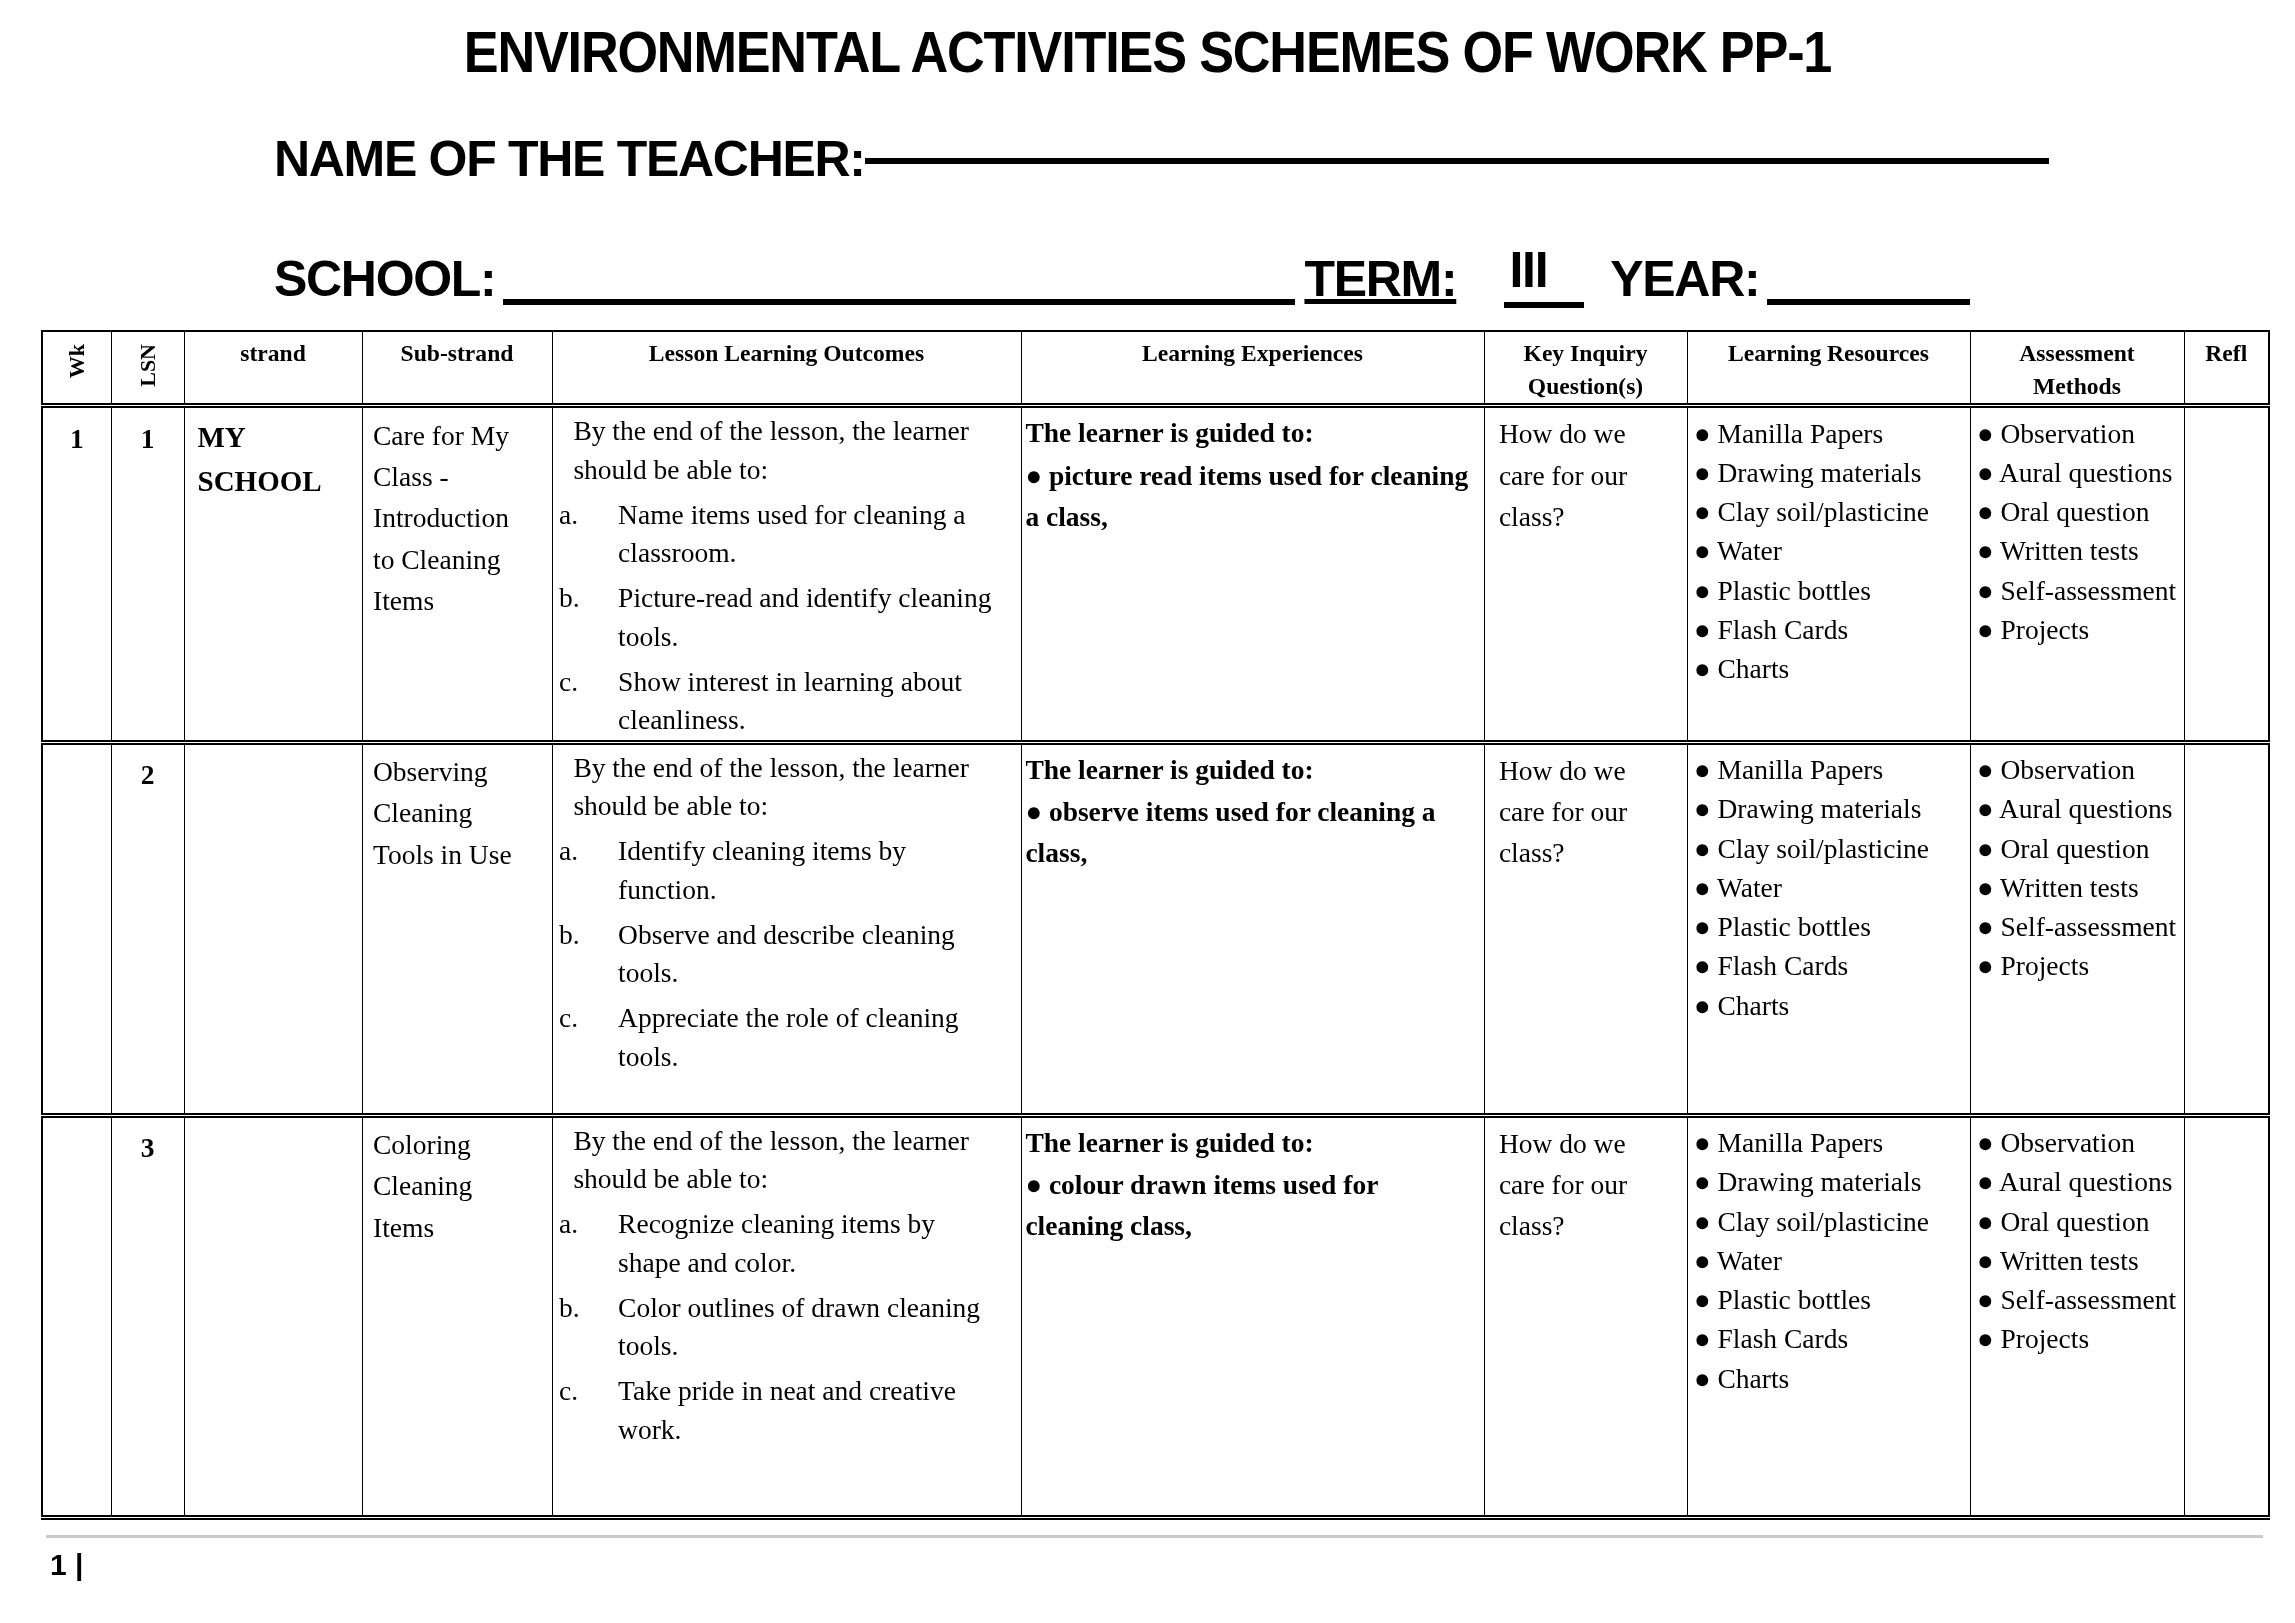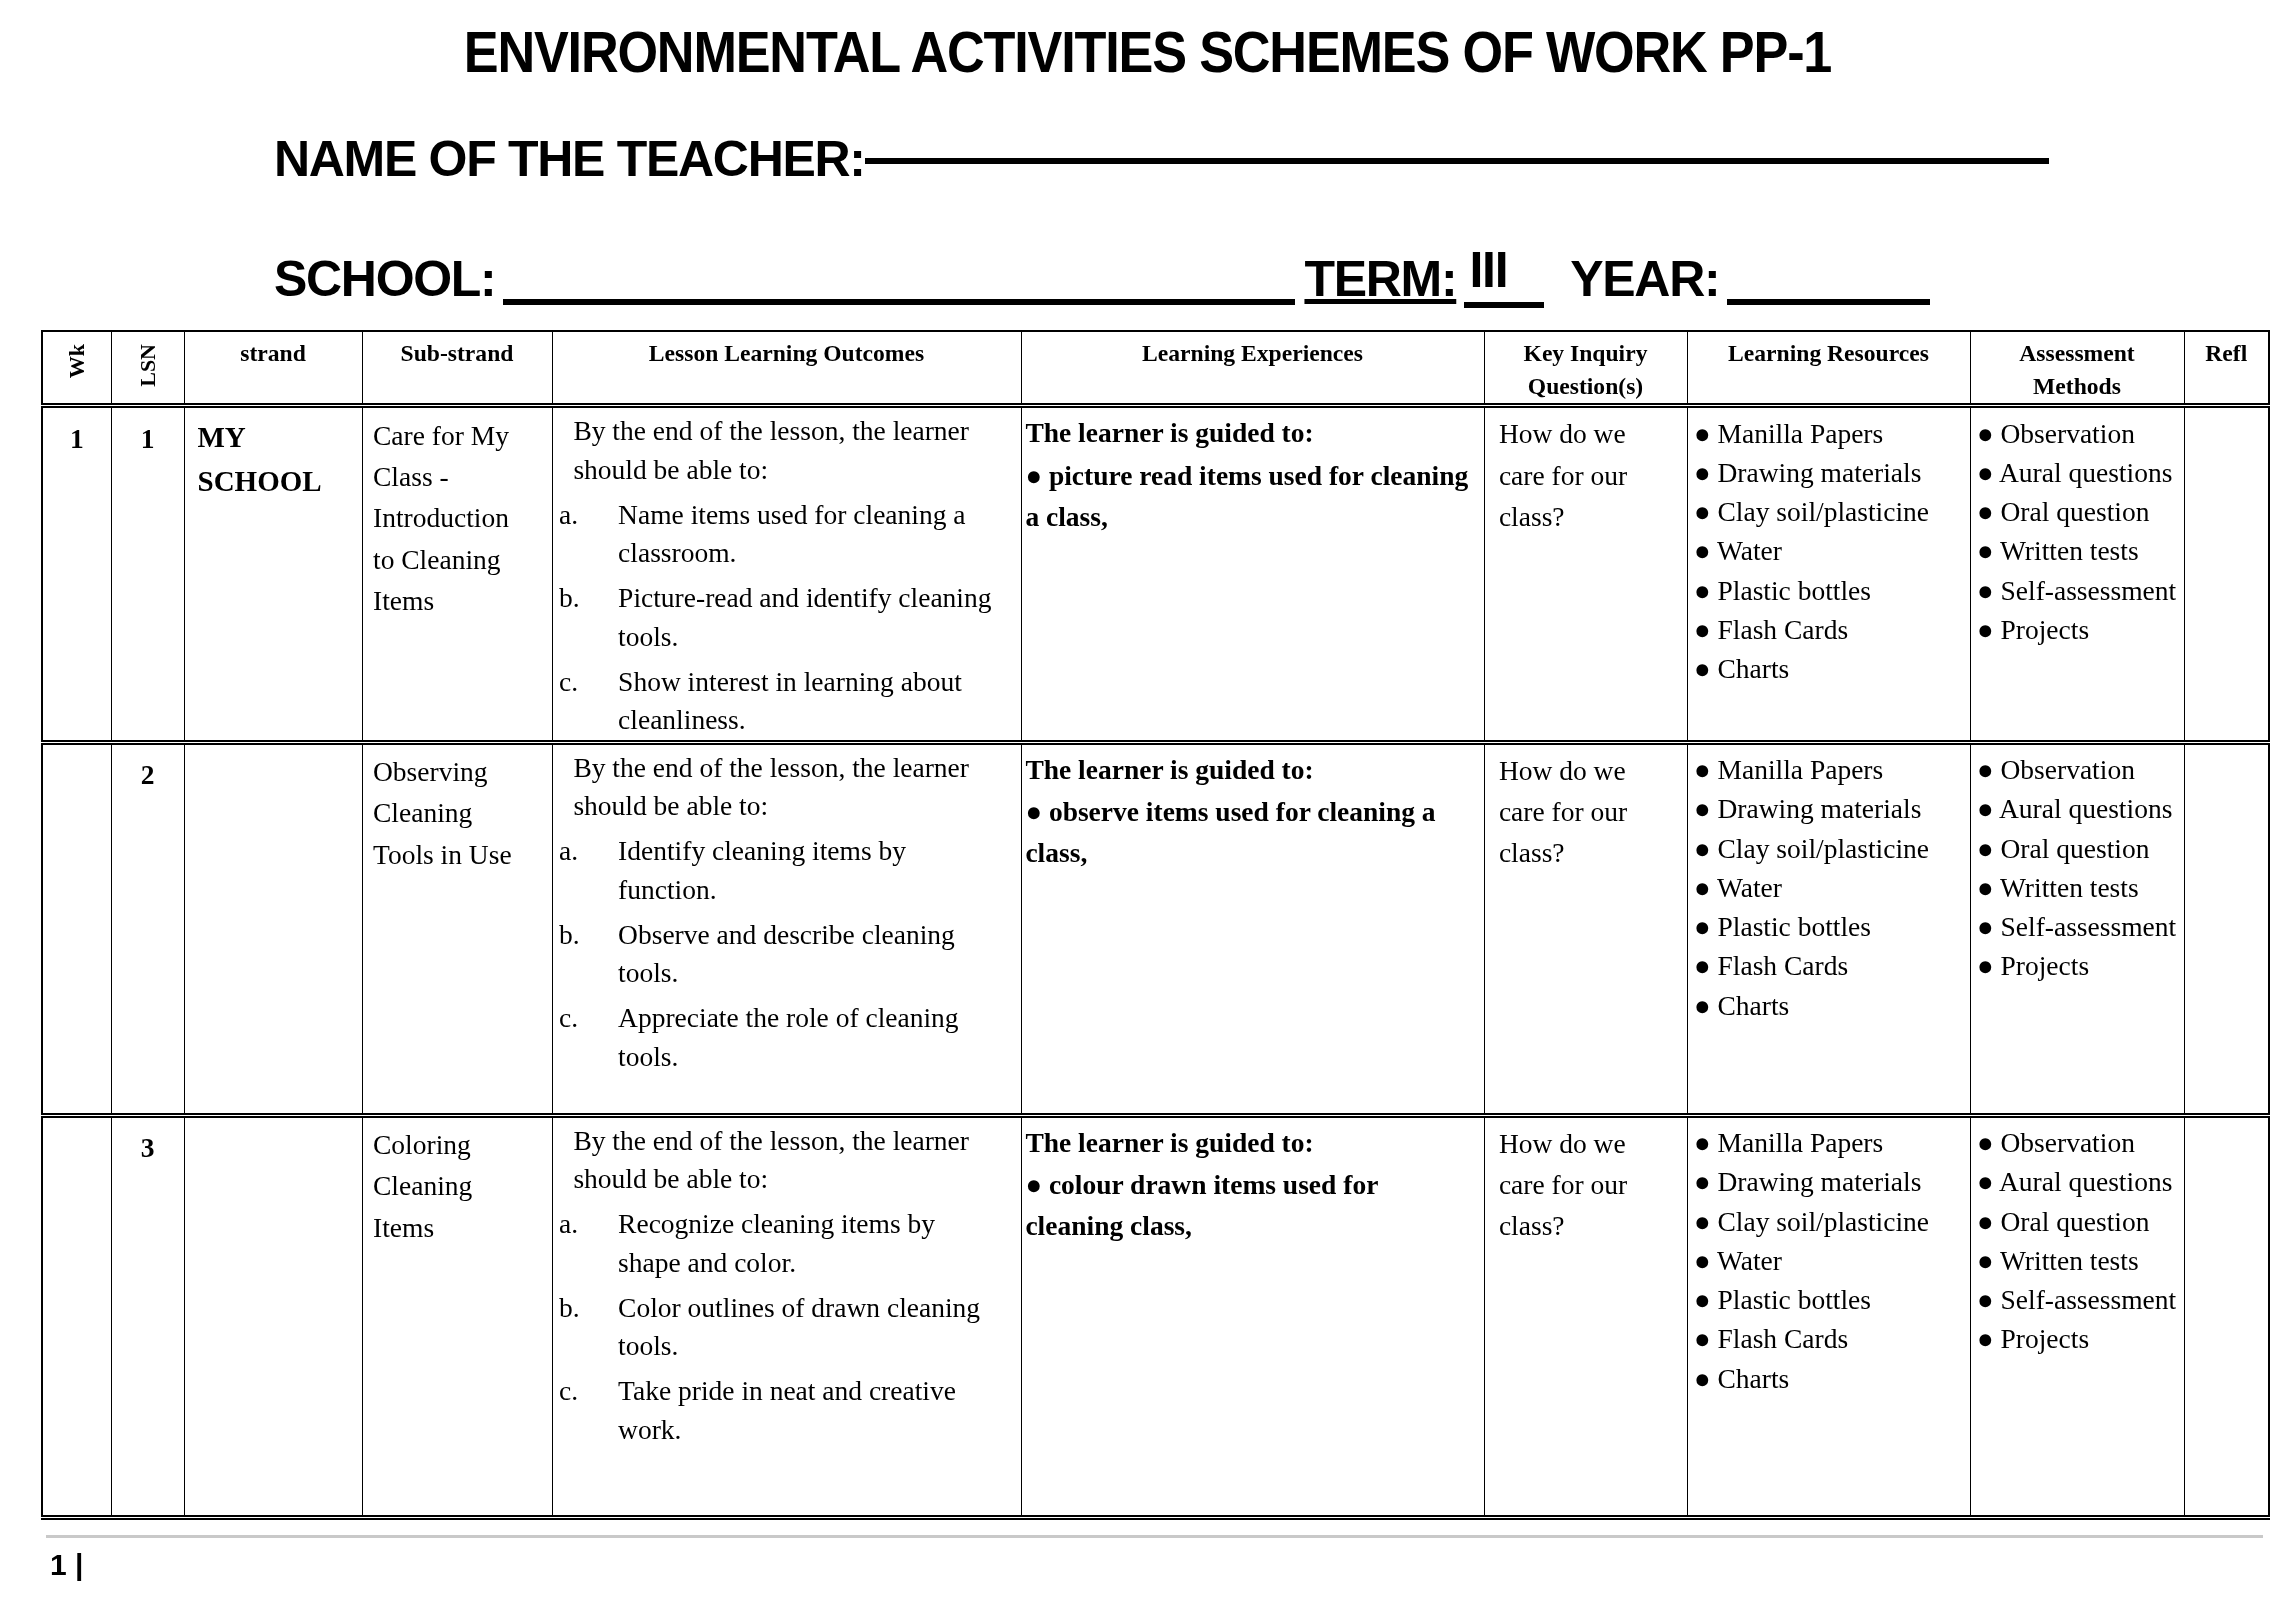--- a/index.html
+++ b/index.html
@@ -20,21 +20,21 @@
     position:absolute;display:flex;align-items:flex-end;
     font-family:"Liberation Sans",sans-serif;font-weight:bold;
     font-size:50px;letter-spacing:-1.3px;white-space:nowrap;
   }
   .teacher-line{left:274px;top:130px;width:1775px;align-items:center;}
   .school-line{left:274px;top:241px;width:1806px;gap:8px;}
   .blank{border-bottom:6.5px solid #000;display:inline-block;height:6.5px;}
   .fill-blank{flex:1;margin-bottom:2.6px;}
   .u-school{width:792px;margin-bottom:2.6px;}
   .term-label{margin-left:1px;text-decoration:underline;}
-  .term-value{border-bottom:6.5px solid #000;padding:0 37px 2.6px 5.2px;}
+  .term-value{border-bottom:6.5px solid #000;padding:0 37px 2.6px 5.2px;margin-left:40px;}
   .year-label{margin-left:18px;}
   .u-year{width:203px;margin-bottom:2.6px;}
 
   
   table.sow{
     position:absolute;left:41px;top:330px;width:2227px;
     border-collapse:collapse;table-layout:fixed;
     font-size:27.5px;line-height:1.45;
     border:2px solid #000;
   }

